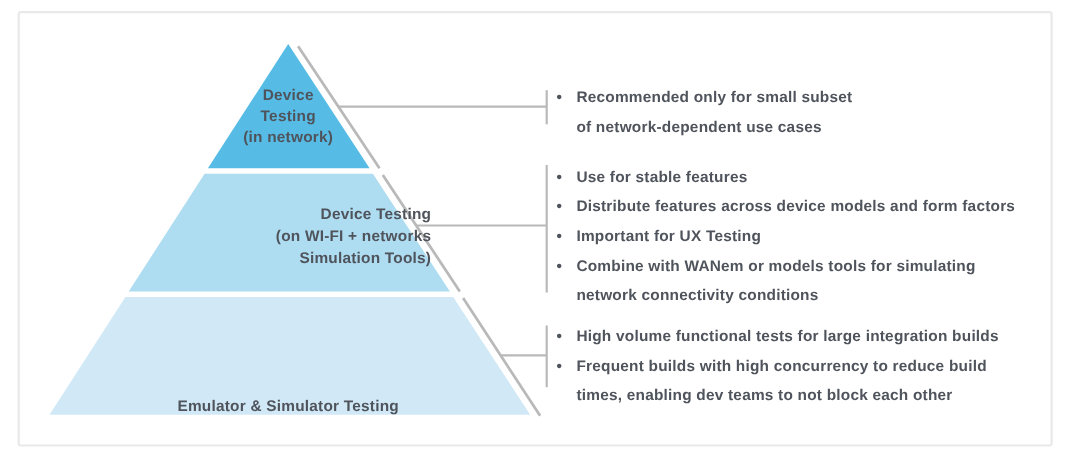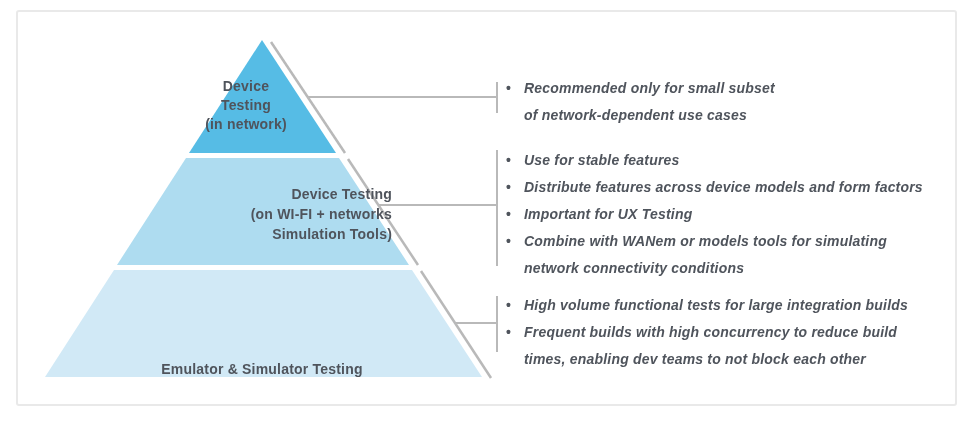--- a/index.html
+++ b/index.html
@@ -11,35 +11,35 @@
     position:absolute;left:16px;top:10px;width:941px;height:396px;
     box-sizing:border-box;border:2px solid var(--color-panel_border,#e9e9e9);
     border-radius:3px;background:#ffffff;
   }
   .graphic{position:absolute;left:0;top:0;width:974px;height:422px;}
   .tier-label{
     position:absolute;text-align:center;white-space:pre-line;
     color:var(--color-text,#4f545c);font-weight:bold;font-size:14px;
     letter-spacing:0.2px;
   }
-  .t1{left:146px;top:77px;width:200px;line-height:19px;}
+  .t1{left:162px;top:77px;width:200px;line-height:19px;}
   .t2{left:132px;top:184px;width:260px;line-height:20px;text-align:right;}
   .t3{left:112px;top:314px;width:300px;line-height:20px;margin-top:45px;}
   .group{position:absolute;width:445px;}
   .g1{left:506px;top:75px;}
   .g2{left:506px;top:147px;}
   .g3{left:506px;top:292px;}
   .bullet{display:flex;align-items:flex-start;}
   .dot{
     flex:none;width:18px;color:var(--color-text,#4f545c);
     font-size:14px;line-height:27px;font-weight:bold;
   }
   .btext{
     white-space:pre-line;color:var(--color-text,#4f545c);
-    font-size:14px;line-height:27px;font-weight:bold;letter-spacing:0.2px;font-style:italic;
+    font-size:14px;line-height:27px;font-weight:bold;letter-spacing:0.2px;
   }
 </style>
 </head>
 <body>
 
 <div class="canvas">
 
   <div class="panel"></div>
 
   <svg class="graphic" viewBox="0 0 974 422">

